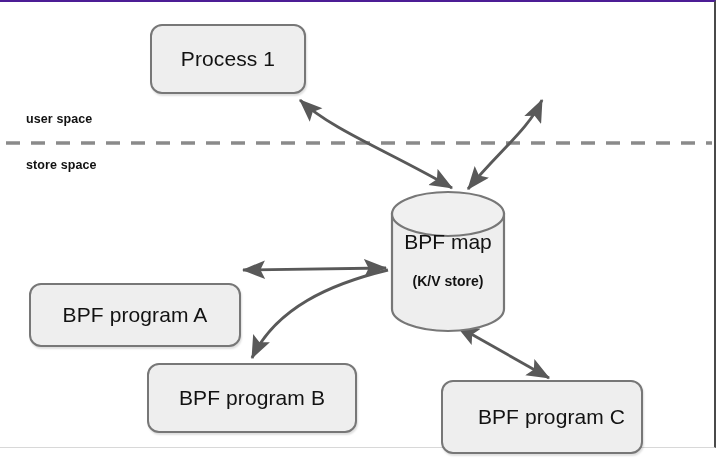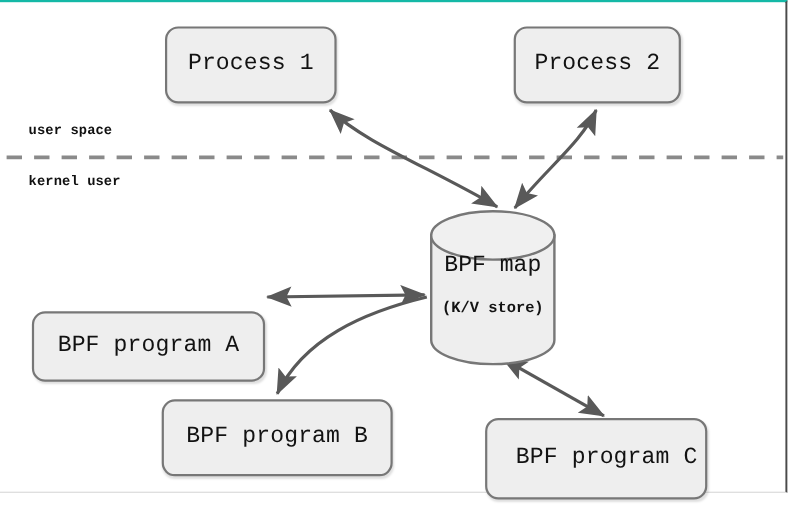--- a/index.html
+++ b/index.html
@@ -13,24 +13,23 @@
     height: 476px;
     overflow: hidden;
     font-family: "Liberation Sans", sans-serif;
   }
   #canvas {
     position: relative;
     width: 716px;
     height: 448px;
     background: #ffffff;
     box-sizing: border-box;
-    border-top: 2px solid #14b8a6;
+    border-top: 2px solid #4c1d95;
     border-right: 2px solid #4a4a4a;
     border-bottom: 1px solid #d8d8d8;
-    font-family: Liberation Mono, monospace;
   }
   #edges {
     position: absolute;
     left: 0;
     top: 0;
     width: 716px;
     height: 476px;
   }
   .node {
     position: absolute;
@@ -99,27 +98,24 @@
 
     <path d="M 388,268 C 330,282 276,306 252,356" fill="none" stroke="#595959" stroke-width="2.9" marker-end="url(#ah)"></path>
 
     <path d="M 457,324 L 549,376" fill="none" stroke="#595959" stroke-width="2.9" marker-start="url(#ah-start)" marker-end="url(#ah)"></path>
   </svg>
 
   <div class="node" style="left:150px; top:22px; width:156px; height:70px;">
     <span>Process 1</span>
   </div>
 
-  <div class="node" style="left:467px; top:22px; width:152px; height:70px;">
-    <span>Process 2</span>
-  </div>
 
   <div class="space-label" style="left:26px; top:110px;">user space</div>
 
-  <div class="space-label" style="left:26px; top:156px;">kernel user</div>
+  <div class="space-label" style="left:26px; top:156px;">store space</div>
 
   <div class="cyl" style="left:389px; top:188px; width:118px; height:143px;">
     <svg width="118" height="143" viewBox="0 0 118 143">
       <path d="M3,24 L3,119 A56,22 0 0 0 115,119 L115,24 Z" fill="#eeeeee" stroke="#777777" stroke-width="2.2"></path>
       <ellipse cx="59" cy="24" rx="56" ry="22" fill="#f0f0f0" stroke="#777777" stroke-width="2.2"></ellipse>
     </svg>
     <div class="cyl-text cyl-title">BPF map</div>
     <div class="cyl-text cyl-sub">(K/V store)</div>
   </div>
 

